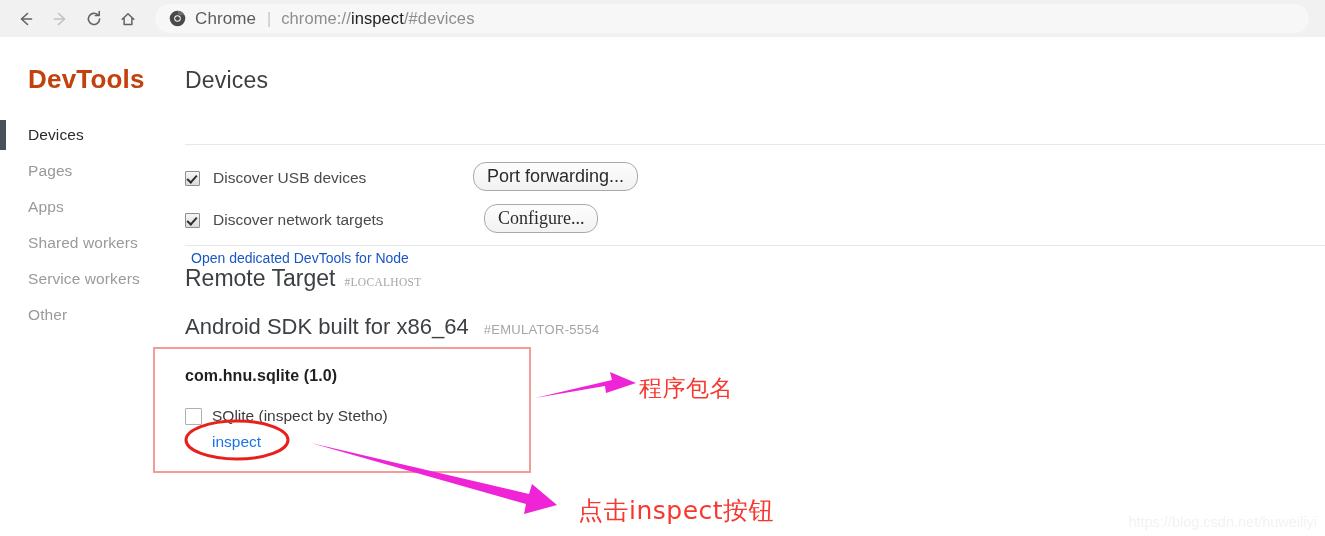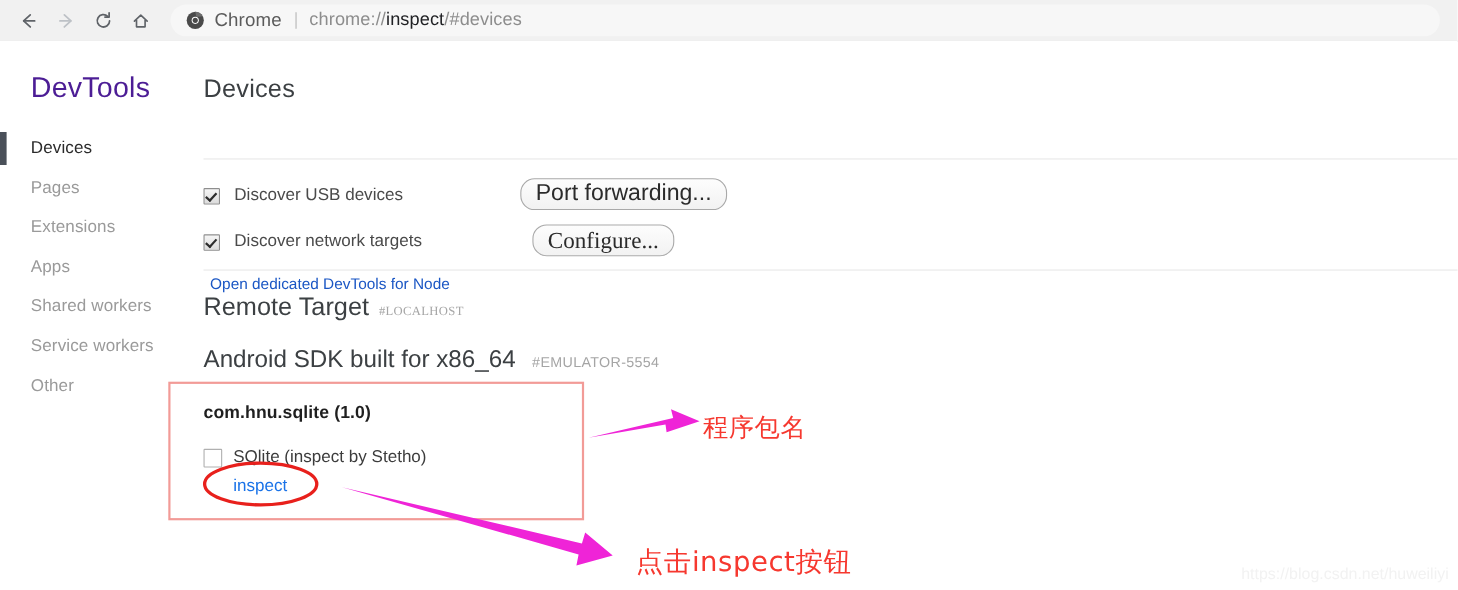--- a/index.html
+++ b/index.html
@@ -94,22 +94,22 @@
     position: absolute;
     left: 0; top: 0;
     width: 185px;
     height: 499px;
   }
   .devtools-title {
     position: absolute;
     left: 28px;
     top: 27px;
     font-size: 26px;
-    color: #4c1d95;
-    font-weight: 400;
+    color: #c2410c;
+    font-weight: 700;
     letter-spacing: .2px;
   }
   .nav-list {
     position: absolute;
     left: 0;
     top: 80px;
     width: 185px;
   }
   .nav-item {
     position: relative;
@@ -195,21 +195,21 @@
     color: #4a4a4a;
     white-space: nowrap;
   }
 
   .btn {
     position: absolute;
     background: linear-gradient(#fdfdfd, #f2f2f2);
     border: 1px solid #a9a9a9;
     border-radius: 13px;
     font-family: "Liberation Sans", sans-serif;
-    font-size: 21px;
+    font-size: 18px;
     color: #2b2b2b;
     padding: 4px 13px 5px;
     line-height: 18px;
     cursor: pointer;
     white-space: nowrap;
   }
   .btn-port { left: 288px; top: 125px; }
   .btn-config { left: 299px; top: 167px; font-family: Liberation Serif, serif; }
 
   .node-link {
@@ -404,23 +404,20 @@
   <div class="sidebar">
     <div class="devtools-title">DevTools</div>
     <div class="nav-list">
       <div class="nav-item selected">
         <span>Devices</span>
       </div>
       <div class="nav-item">
         <span>Pages</span>
       </div>
       <div class="nav-item">
-        <span>Extensions</span>
-      </div>
-      <div class="nav-item">
         <span>Apps</span>
       </div>
       <div class="nav-item">
         <span>Shared workers</span>
       </div>
       <div class="nav-item">
         <span>Service workers</span>
       </div>
       <div class="nav-item">
         <span>Other</span>

